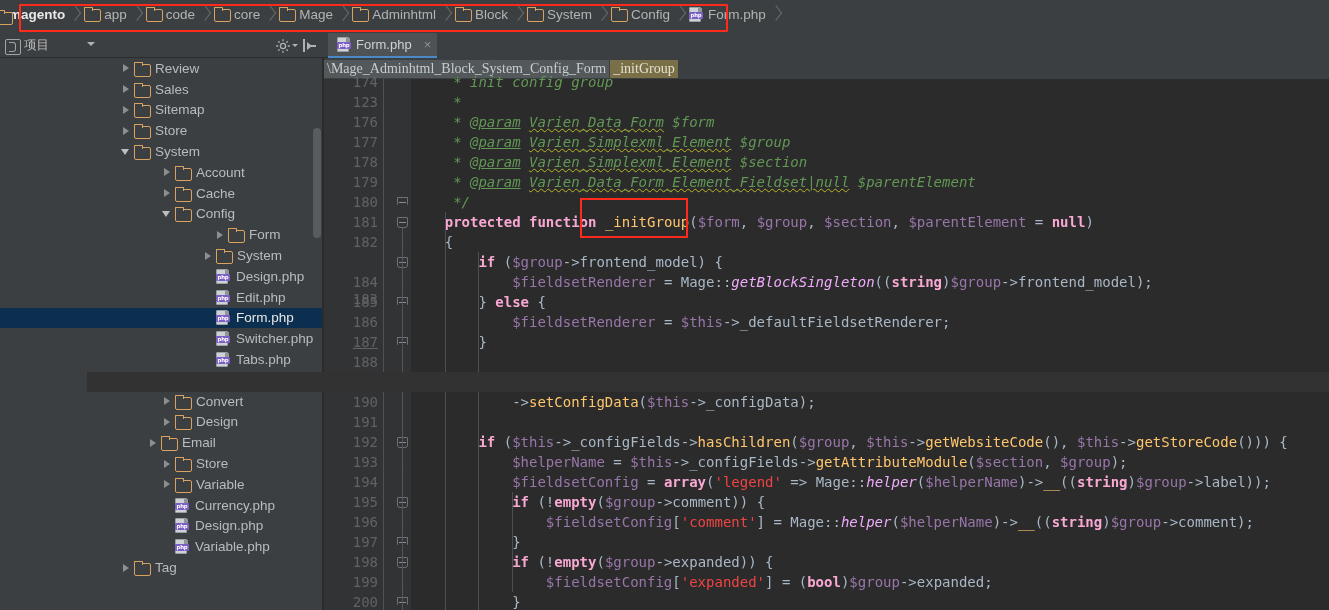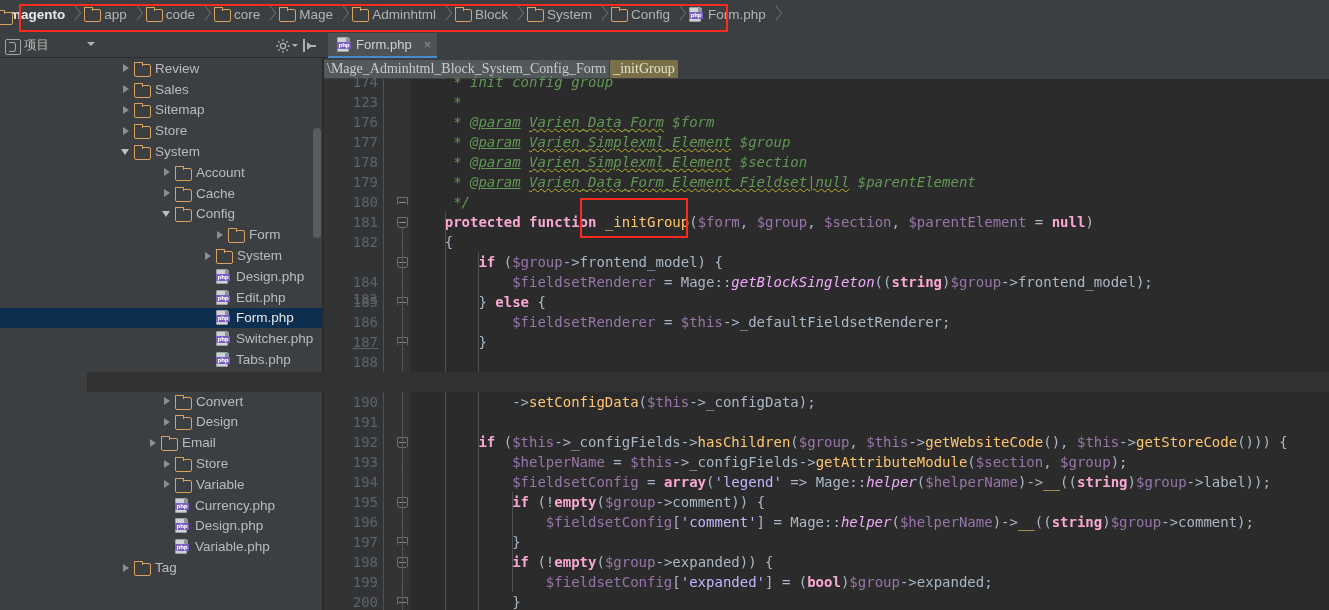--- a/index.html
+++ b/index.html
@@ -247,21 +247,21 @@
   #indent-guides { position: absolute; left: 87px; top: 21px; }
   .iguide { position: absolute; width: 1px; background: #4d5052; }
 
   
   .c-comment { color: #629755; font-style: italic; }
   .c-tag { color: #629755; font-style: italic; text-decoration: underline; }
   .c-kw { color: #f9a8d4; font-weight: bold; }
   .c-fn { color: #ffc66d; }
   .c-fnm { color: #f0abfc; font-style: italic; }
   .c-var { color: #9876aa; }
-  .c-str { color: #c4b5fd; }
+  .c-str { color: #ef4444; }
 
   .sq { text-decoration: underline; text-decoration-style: wavy; text-decoration-color: #bbb529; text-decoration-thickness: 1px; }
 
   #code-highlight {
     position: absolute; left: 580px; top: 198px; width: 108px; height: 40px;
     border: 2.5px solid #ff2a1e; z-index: 7; pointer-events: none;
   }
 </style>
 </head>
 <body>

